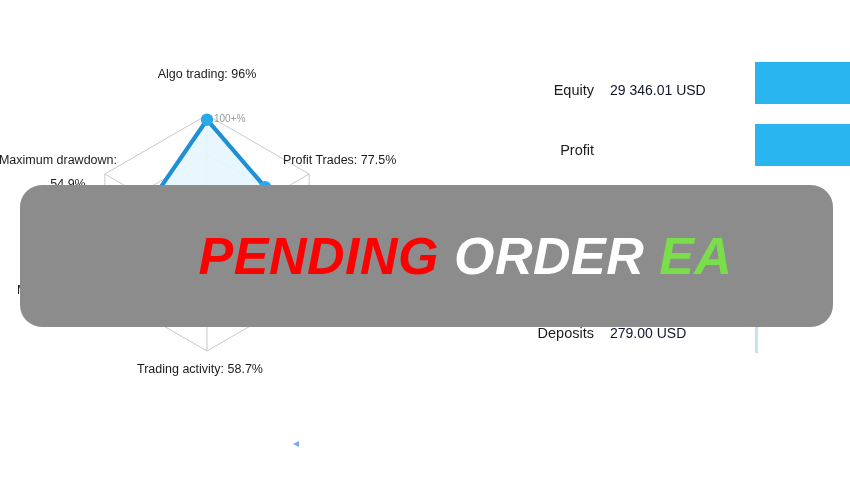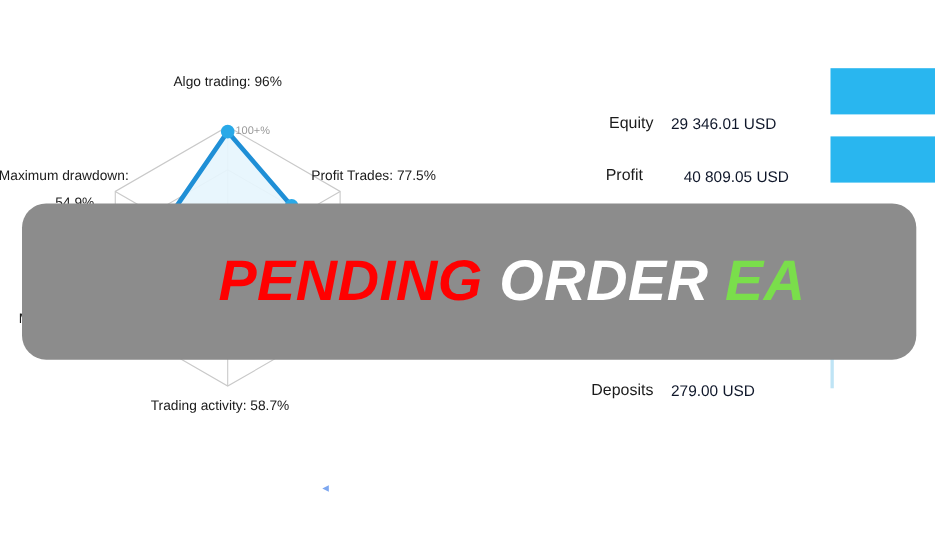--- a/index.html
+++ b/index.html
@@ -54,22 +54,21 @@
     top: 50px;
     width: 380px;
     height: 300px;
   }
   .stat-row {
     position: absolute;
     left: 0;
     width: 290px;
     height: 30px;
     display: flex;
-    align-items: center;
-    margin-top: 29px;
+    align-items: flex-end;
   }
   .stat-label {
     width: 140px;
     text-align: right;
     padding-right: 16px;
     font-size: 14.5px;
     color: #1b1b1b;
     white-space: nowrap;
     box-sizing: border-box;
   }
@@ -186,23 +185,22 @@
       <text class="radar-axis-label" x="117" y="124" text-anchor="end">Maximum drawdown:</text>
       <text class="radar-axis-label" x="68" y="148" text-anchor="middle">54.9%</text>
     </svg>
   </div>
 
   <div id="stats-panel">
     <div class="stat-row" style="top:18px;">
       <span class="stat-label">Equity</span>
       <span class="stat-value">29 346.01 USD</span>
     </div>
-    <div class="stat-row" style="top:66px;gap:21px;">
+    <div class="stat-row" style="top:78px;gap:21px;">
       <span class="stat-label">Profit</span>
-      <span class="stat-value">40 809.05 USD</span>
     </div>
     <div class="stat-row" style="top:140px;">
       <span class="stat-label">Initial Deposit</span>
       <span class="stat-value">1 000.00 USD</span>
     </div>
     <div class="stat-row" style="top:200px;">
       <span class="stat-label">Withdrawals</span>
       <span class="stat-value">10 000.40 USD</span>
     </div>
     <div class="stat-row" style="top:261px;">

